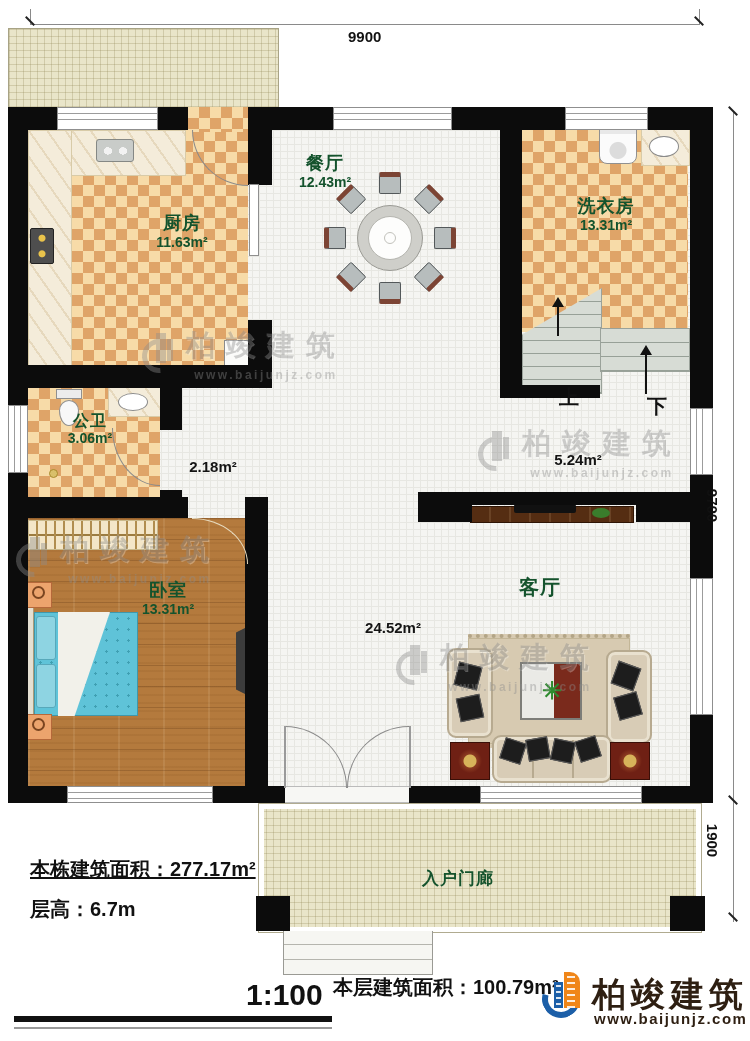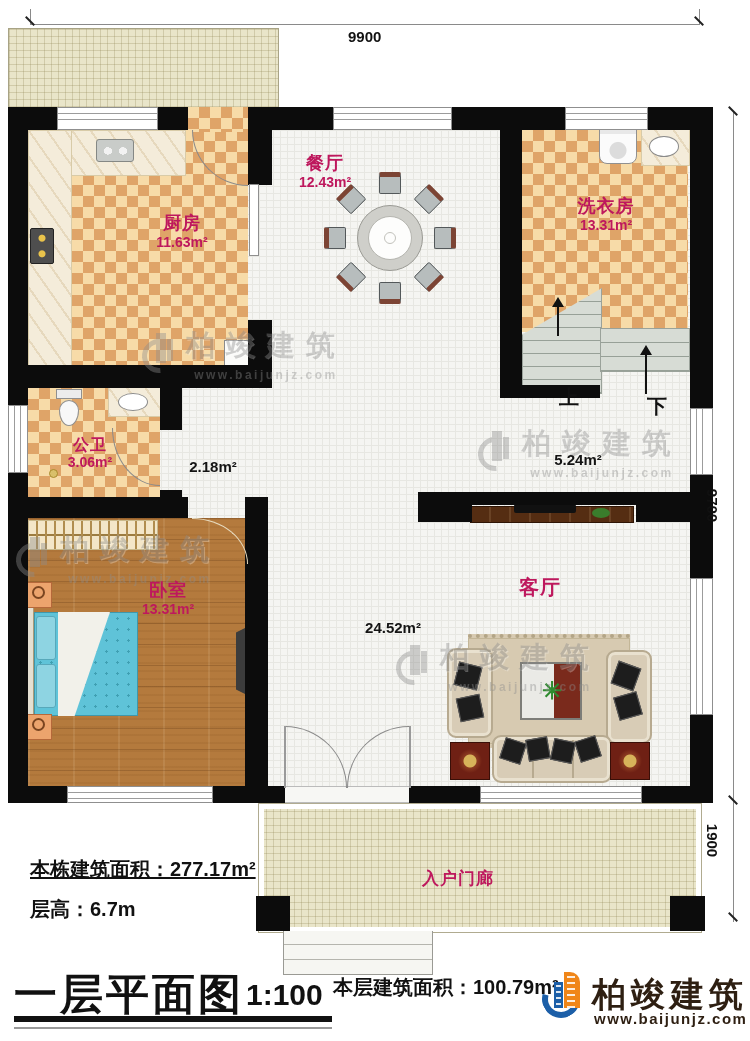--- a/index.html
+++ b/index.html
@@ -18,21 +18,21 @@
   .lawn{position:absolute;z-index:0;background-color:#e9e5c9;background-image:linear-gradient(rgba(150,140,95,.30) 1px,transparent 1px),linear-gradient(90deg,rgba(150,140,95,.30) 1px,transparent 1px);background-size:7px 7px;border:1px solid #a8a385;}
   .marble{position:absolute;z-index:3;background-color:#f4ecda;background-image:repeating-linear-gradient(55deg,rgba(205,180,135,.35) 0 2px,transparent 2px 15px);border:1px solid #d8cba8;}
   .stair{position:absolute;z-index:4;background-color:#d7dcd5;background-image:repeating-linear-gradient(to bottom,transparent 0 12px,#97a097 12px 13px);border:1px solid #9aa29a;}
   
   .furn{position:absolute;z-index:5;box-sizing:border-box;}
   .sofa{background:#d8ccb6;border:2px solid #b7aa90;border-radius:9px;box-shadow:inset 0 0 0 3px #e9e1cf;}
   .pil{position:absolute;background:#1d1d1d;border:1px solid #5a5a5a;z-index:6;}
   .chair{position:absolute;width:22px;height:22px;background:#b7bdbd;border:1px solid #53585a;border-top:5px solid #7c4434;box-sizing:border-box;z-index:5;border-radius:2px;}
   .arc{position:absolute;z-index:12;box-sizing:border-box;}
   
-  .room-label{position:absolute;z-index:45;text-align:center;transform:translateX(-50%);color:#be185d;font-weight:bold;line-height:1.15;white-space:nowrap;}
+  .room-label{position:absolute;z-index:45;text-align:center;transform:translateX(-50%);color:#14532d;font-weight:bold;line-height:1.15;white-space:nowrap;}
   .room-label .nm{font-size:18px;letter-spacing:1px;display:block;}
   .room-label .ar{font-size:14px;display:block;}
   .area-label{position:absolute;z-index:45;transform:translateX(-50%);font-weight:bold;font-size:15px;color:#141414;white-space:nowrap;}
   .stair-label{position:absolute;z-index:45;transform:translateX(-50%);font-weight:bold;font-size:20px;color:#111;white-space:nowrap;}
   .arrow-line{position:absolute;width:2px;background:#111;z-index:13;}
   .arrow-head{position:absolute;width:0;height:0;border-left:6px solid transparent;border-right:6px solid transparent;border-bottom:10px solid #111;z-index:13;}
   
   .dimline{position:absolute;background:#8a8a8a;z-index:50;}
   .tick{position:absolute;width:12px;height:2px;background:#222;transform:rotate(45deg);z-index:51;}
   .dimtext{position:absolute;z-index:51;font-size:15px;font-weight:bold;color:#111;background:#fff;padding:0 4px;white-space:nowrap;}
@@ -245,21 +245,21 @@
     <span class="ar">11.63m²</span>
   </div>
   <div class="room-label" style="left:325px;top:153px;">
     <span class="nm">餐厅</span>
     <span class="ar">12.43m²</span>
   </div>
   <div class="room-label" style="left:606px;top:196px;">
     <span class="nm">洗衣房</span>
     <span class="ar">13.31m²</span>
   </div>
-  <div class="room-label" style="left:90px;top:436px;">
+  <div class="room-label" style="left:90px;top:412px;">
     <span class="nm" style="font-size:16px;">公卫</span>
     <span class="ar">3.06m²</span>
   </div>
   <div class="room-label" style="left:168px;top:580px;">
     <span class="nm">卧室</span>
     <span class="ar">13.31m²</span>
   </div>
   <div class="room-label" style="left:540px;top:576px;">
     <span class="nm" style="font-size:20px;">客厅</span>
   </div>
@@ -271,21 +271,20 @@
   <div class="area-label" style="left:578px;top:451px;">5.24m²</div>
   <div class="stair-label" style="left:569px;top:384px;">上</div>
   <div class="stair-label" style="left:657px;top:393px;">下</div>
 
   <div class="ft" style="left:30px;top:856px;font-size:20px;text-decoration:underline;">
     <span>本栋建筑面积：</span><span>277.17m²</span>
   </div>
   <div class="ft" style="left:30px;top:896px;font-size:20px;">
     <span>层高：</span><span>6.7m</span>
   </div>
-  <div class="ft" style="left:14px;top:966px;font-size:43px;font-weight:900;letter-spacing:3px;">一层平面图</div>
   <div class="ft" style="left:246px;top:978px;font-size:30px;">1:100</div>
   <div class="abs" style="left:14px;top:1016px;width:318px;height:6px;background:#111;z-index:55;"></div>
   <div class="abs" style="left:14px;top:1027px;width:318px;height:2px;background:#999;z-index:55;"></div>
   <div class="ft" style="left:333px;top:974px;font-size:20px;">
     <span>本层建筑面积：</span><span>100.79m²</span>
   </div>
 
   <div class="brand-ic" style="left:542px;top:966px;width:48px;height:64px;">
     <div class="abs" style="left:0;top:14px;width:38px;height:38px;border:6px solid #1c5fa8;border-radius:50%;border-top-color:transparent;border-right-color:transparent;transform:rotate(-30deg);"></div>
     <div class="abs" style="left:22px;top:6px;width:16px;height:36px;background:#f08619;border-radius:0 10px 0 0;background-image:repeating-linear-gradient(to bottom,rgba(255,255,255,.85) 0 2px,transparent 2px 6px);background-size:8px 100%;background-repeat:no-repeat;background-position:3px 4px;"></div>

